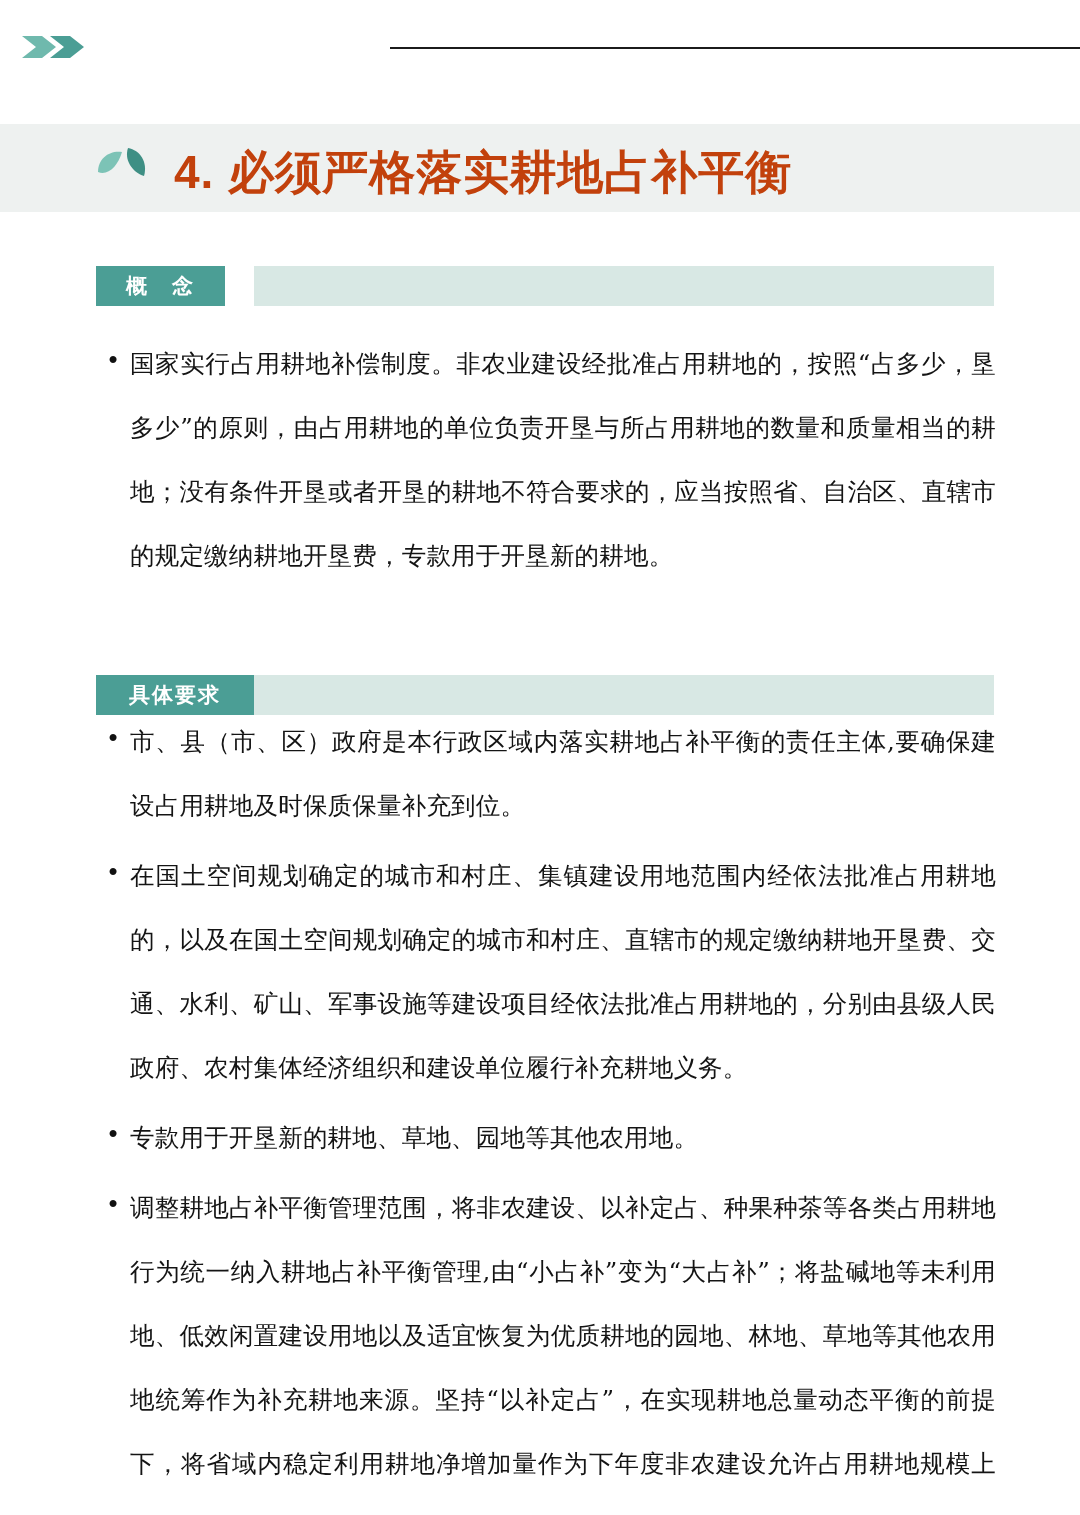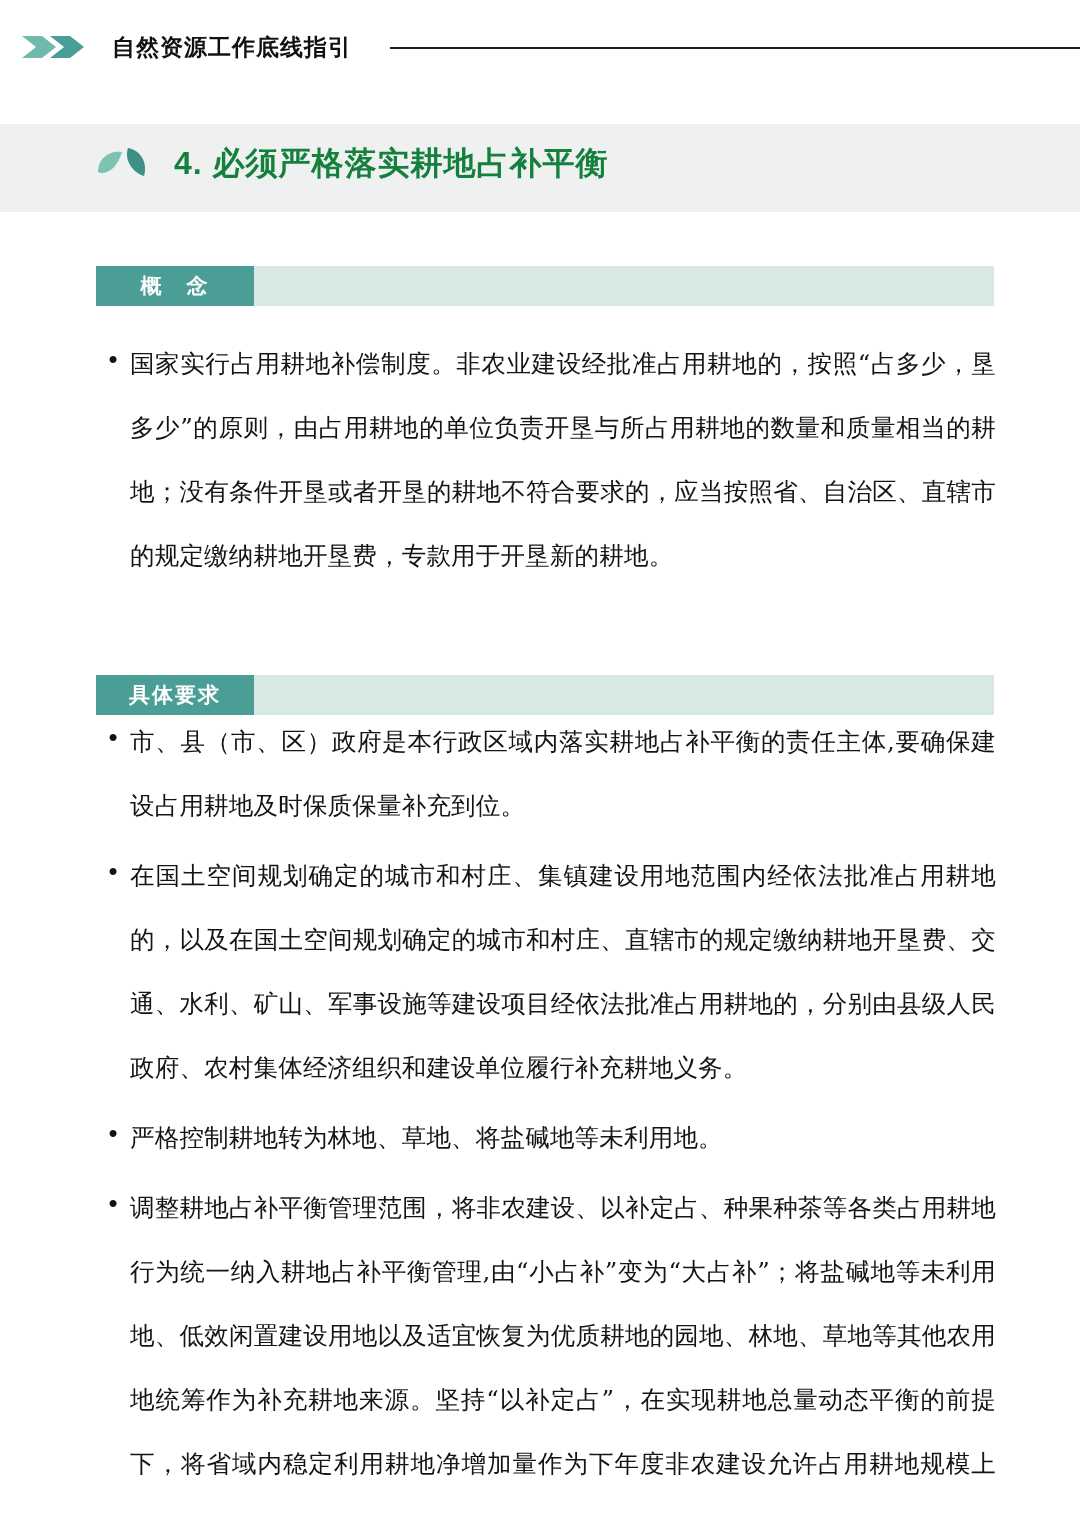--- a/index.html
+++ b/index.html
@@ -69,24 +69,24 @@
     position: absolute;
     left: 92px;
     top: 18px;
     width: 70px;
     height: 52px;
   }
   .section-number-title {
     position: absolute;
     left: 174px;
     top: 18px;
-    font-size: 32px;
+    font-size: 46px;
     font-weight: bold;
     letter-spacing: 1px;
-    color: #15803d;
+    color: #c2410c;
     white-space: nowrap;
   }
 
   
   .subhead {
     position: absolute;
     left: 96px;
     width: 898px;
     height: 40px;
   }
@@ -153,37 +153,36 @@
       <svg width="34" height="22" viewBox="0 0 34 22">
           <path d="M0 0 H20 L34 11 L20 22 H0 L14 11 Z" fill="#6fb9ad"></path>
         </svg>
     </span>
     <span class="arrow">
       <svg width="34" height="22" viewBox="0 0 34 22">
           <path d="M0 0 H20 L34 11 L20 22 H0 L14 11 Z" fill="#4b9e95"></path>
         </svg>
     </span>
   </div>
-  <div class="topbar-title">自然资源工作底线指引</div>
   <div class="topbar-rule"></div>
 </div>
 
 <div class="section-band">
   <span class="leaf-icon">
     <svg width="70" height="52" viewBox="0 0 70 52">
       <path d="M6 30 C6 16 18 8 30 10 C26 24 16 34 6 30 Z" fill="#7cc3b6"></path>
       <path d="M36 6 C48 8 56 20 52 34 C40 30 32 18 36 6 Z" fill="#3e8f84"></path>
     </svg>
   </span>
   <div class="section-number-title">4. 必须严格落实耕地占补平衡</div>
 </div>
 
 <div class="subhead" style="top:266px;">
   <div class="bar" style="width:740px; right:0;"></div>
-  <div class="tag" style="width:158px;">概　念</div>
+  <div class="tag" style="width:129px;">概　念</div>
 </div>
 
 <div class="bullet-list" style="top:332px;">
   <div class="bullet-item">
     <div class="bullet-dot">•</div>
     <div class="bullet-text">国家实行占用耕地补偿制度。非农业建设经批准占用耕地的，按照“占多少，垦多少”的原则，由占用耕地的单位负责开垦与所占用耕地的数量和质量相当的耕地；没有条件开垦或者开垦的耕地不符合要求的，应当按照省、自治区、直辖市的规定缴纳耕地开垦费，专款用于开垦新的耕地。</div>
   </div>
 </div>
 
 <div class="subhead" style="top:675px;">
@@ -195,19 +194,19 @@
   <div class="bullet-item">
     <div class="bullet-dot">•</div>
     <div class="bullet-text">市、县（市、区）政府是本行政区域内落实耕地占补平衡的责任主体,要确保建设占用耕地及时保质保量补充到位。</div>
   </div>
   <div class="bullet-item">
     <div class="bullet-dot">•</div>
     <div class="bullet-text">在国土空间规划确定的城市和村庄、集镇建设用地范围内经依法批准占用耕地的，以及在国土空间规划确定的城市和村庄、直辖市的规定缴纳耕地开垦费、交通、水利、矿山、军事设施等建设项目经依法批准占用耕地的，分别由县级人民政府、农村集体经济组织和建设单位履行补充耕地义务。</div>
   </div>
   <div class="bullet-item">
     <div class="bullet-dot">•</div>
-    <div class="bullet-text">严格控制耕地转为林地、草地、将盐碱地等未利用地。</div>
+    <div class="bullet-text">专款用于开垦新的耕地、草地、园地等其他农用地。</div>
   </div>
   <div class="bullet-item">
     <div class="bullet-dot">•</div>
     <div class="bullet-text">调整耕地占补平衡管理范围，将非农建设、以补定占、种果种茶等各类占用耕地行为统一纳入耕地占补平衡管理,由“小占补”变为“大占补”；将盐碱地等未利用地、低效闲置建设用地以及适宜恢复为优质耕地的园地、林地、草地等其他农用地统筹作为补充耕地来源。坚持“以补定占”，在实现耕地总量动态平衡的前提下，将省域内稳定利用耕地净增加量作为下年度非农建设允许占用耕地规模上限。</div>
   </div>
 </div>
 
 </body></html>

